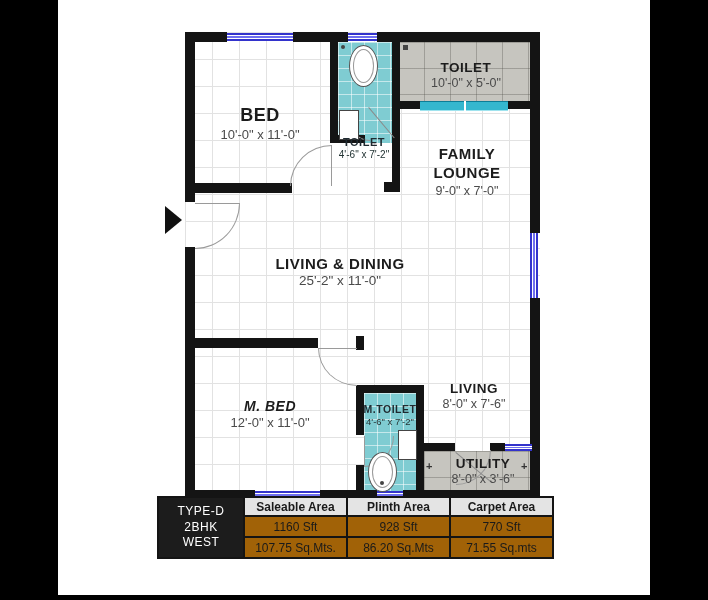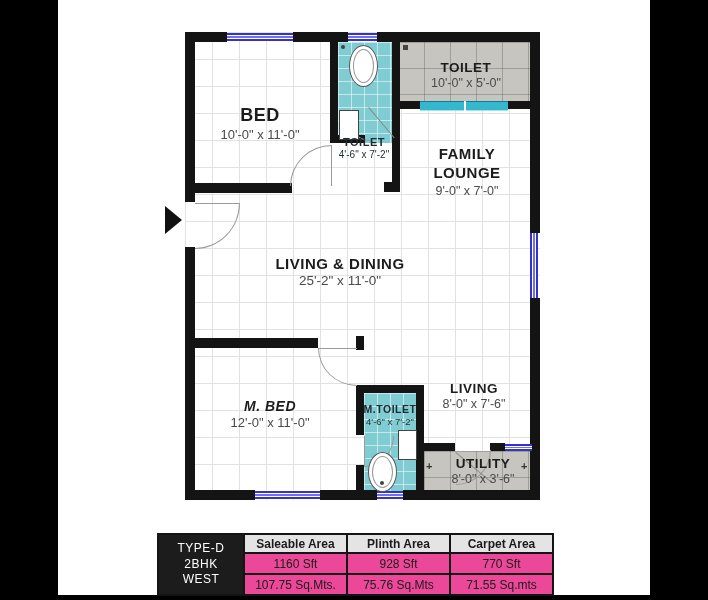--- a/index.html
+++ b/index.html
@@ -29,23 +29,23 @@
   .wc i{position:absolute;inset:3px;border:1px solid #999;border-radius:50%;display:block;}
   .sink{position:absolute;background:#fff;border:1.5px solid #444;}
   .dot{position:absolute;background:#444;}
   .plus{position:absolute;color:#333;font-size:11px;font-weight:bold;line-height:1;}
   .room-label{position:absolute;text-align:center;color:#1c1c1c;z-index:5;}
   .rn{font-weight:bold;letter-spacing:.5px;}
   .rd{color:#4a4a4a;margin-top:1px;}
   .arrow{position:absolute;width:0;height:0;border-top:14px solid transparent;
          border-bottom:14px solid transparent;border-left:17px solid #111;}
   
-  .area-table{position:absolute;left:157px;top:533px;border-collapse:collapse;z-index:6;}
+  .area-table{position:absolute;left:157px;top:496px;border-collapse:collapse;z-index:6;}
   .area-table td,.area-table th{border:2px solid #141414;padding:0;text-align:center;
-        font-size:12px;color:#1a1a1a;background:#ec4899;}
+        font-size:12px;color:#1a1a1a;background:#a16207;}
   .area-table th{background:#e4e4e4;font-weight:bold;height:17px;width:101px;}
   .area-table td{height:19px;}
   .unit-cell{background:#1c1c1c !important;color:#fff !important;width:84px;
              font-size:12.5px;line-height:1.3;letter-spacing:.5px;}
 </style>
 </head>
 <body>
 
 <div id="canvas">
   <div class="white-area"></div>
@@ -168,18 +168,18 @@
       <th>Plinth Area</th>
       <th>Carpet Area</th>
     </tr>
     <tr>
       <td>1160 Sft</td>
       <td>928 Sft</td>
       <td>770 Sft</td>
     </tr>
     <tr>
       <td>107.75 Sq.Mts.</td>
-      <td>75.76 Sq.Mts</td>
+      <td>86.20 Sq.Mts</td>
       <td>71.55 Sq.mts</td>
     </tr>
   </tbody>
     </table>
 </div>
 
 </body></html>

